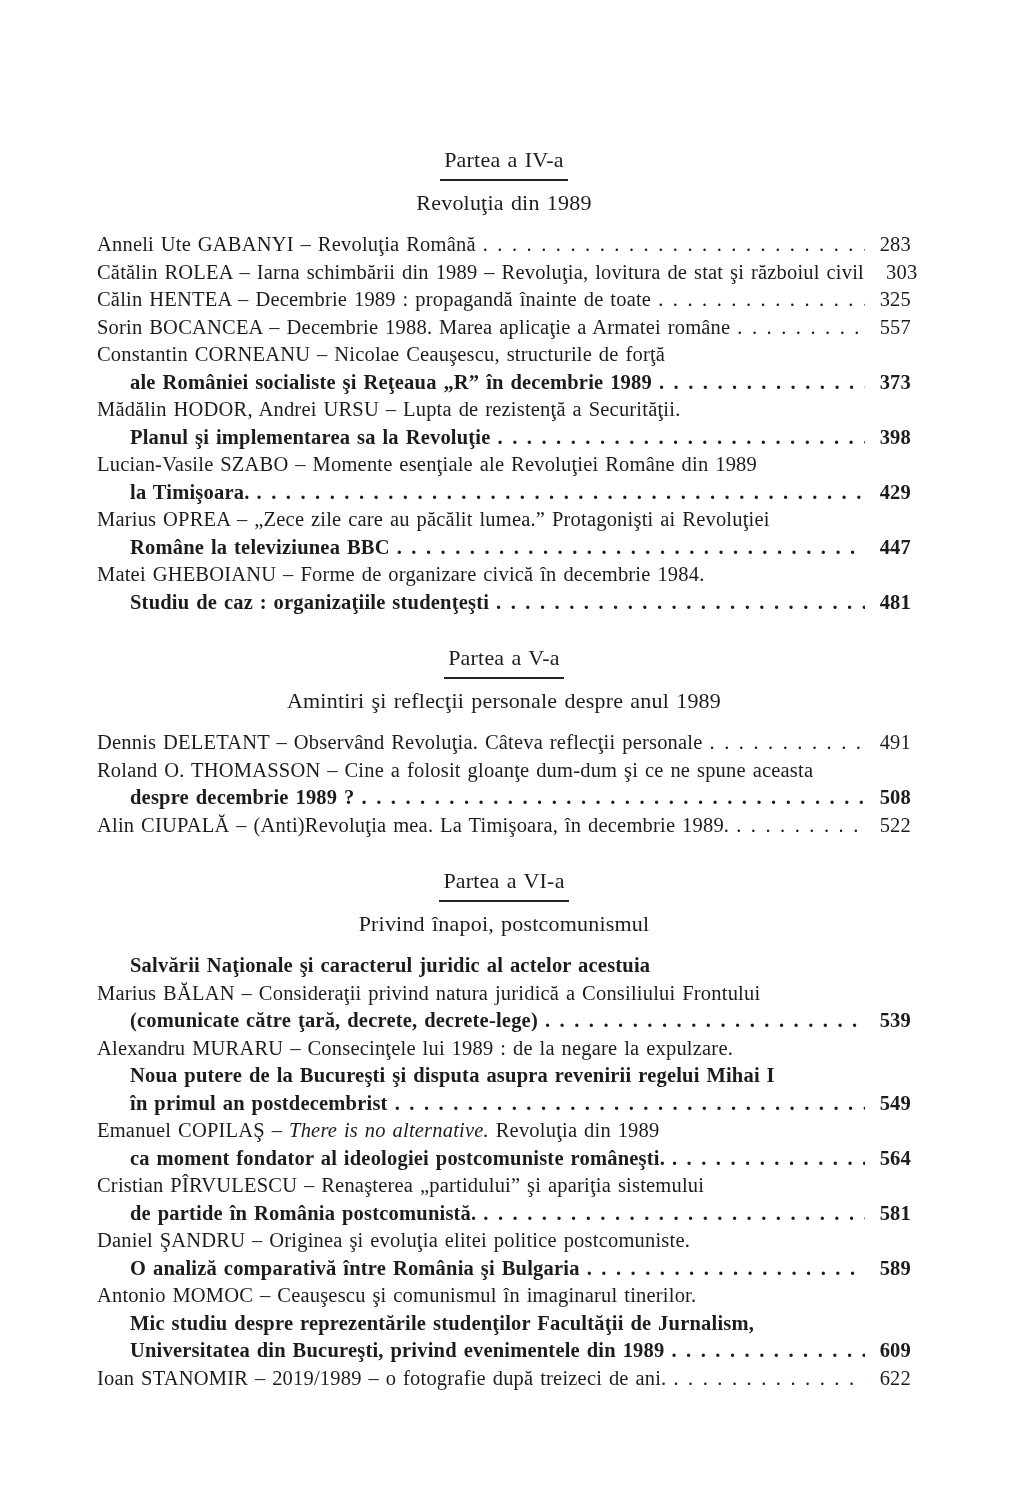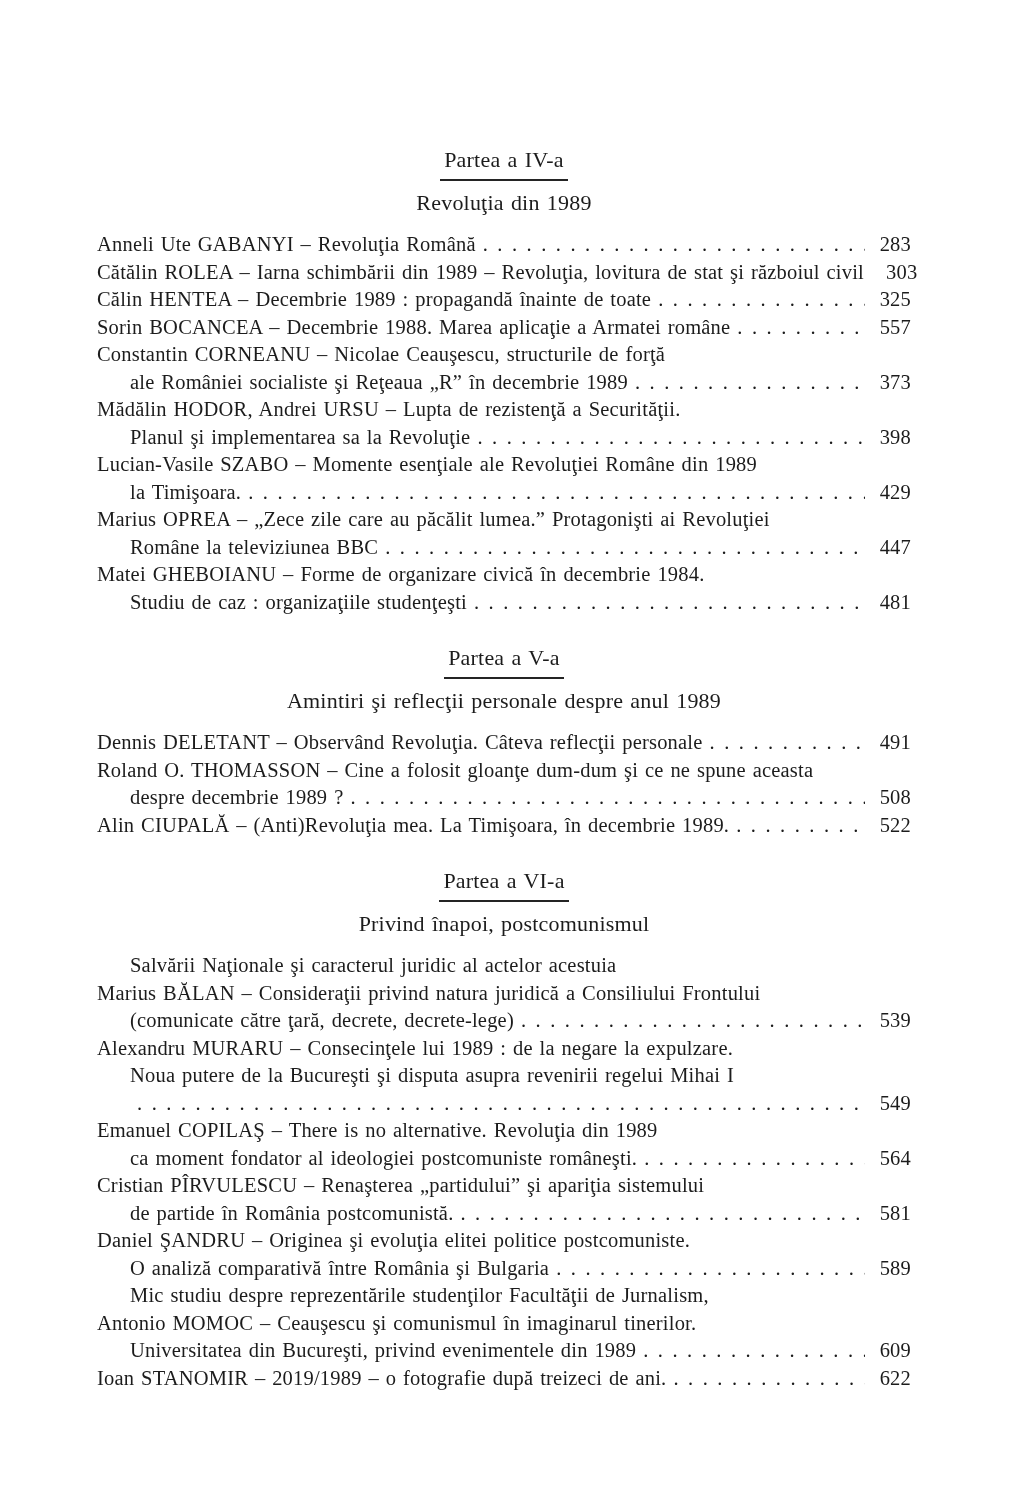--- a/index.html
+++ b/index.html
@@ -42,23 +42,23 @@
     margin-top: 10px;
   }
   .entries { margin-top: 16px; }
 
   .tline {
     display: flex;
     align-items: center;
     line-height: 27.5px;
     white-space: pre;
   }
-  .tline.cont { padding-left: 33px; }
+  .tline.cont { padding-left: 33px; font-weight: bold; }
   .ttext { flex: 0 0 auto; }
-  .seg.italic { }
+  .seg.italic { font-style: italic; }
   .leader {
     flex: 1 1 auto;
     min-width: 0;
     overflow: hidden;
     white-space: nowrap;
     letter-spacing: 9.5px;
     padding-left: 7px;
   }
   .pagenum { flex: 0 0 auto; margin-left: 15px; }
 </style>
@@ -126,37 +126,37 @@
         <div class="part-subtitle">Privind înapoi, postcomunismul</div>
         <div class="entries">
           <div class="entry">
             <div class="tline cont"><span class="ttext"><span class="seg">Salvării Naţionale şi caracterul juridic al actelor acestuia</span></span></div>
             <div class="tline"><span class="ttext"><span class="seg">Marius BĂLAN – Consideraţii privind natura juridică a Consiliului Frontului</span></span></div>
             <div class="tline cont"><span class="ttext"><span class="seg">(comunicate către ţară, decrete, decrete-lege)</span></span><span class="leader">..........................................................................................</span><span class="pagenum">539</span></div>
           </div>
           <div class="entry">
             <div class="tline"><span class="ttext"><span class="seg">Alexandru MURARU – Consecinţele lui 1989 : de la negare la expulzare.</span></span></div>
             <div class="tline cont"><span class="ttext"><span class="seg">Noua putere de la Bucureşti şi disputa asupra revenirii regelui Mihai I</span></span></div>
-            <div class="tline cont"><span class="leader">..........................................................................................</span><span class="pagenum">549</span></div>
+            <div class="tline cont"><span class="ttext"><span class="seg">în primul an postdecembrist</span></span><span class="leader">..........................................................................................</span><span class="pagenum">549</span></div>
           </div>
           <div class="entry">
             <div class="tline"><span class="ttext"><span class="seg">Emanuel COPILAŞ – </span><span class="seg italic">There is no alternative.</span><span class="seg"> Revoluţia din 1989</span></span></div>
             <div class="tline cont"><span class="ttext"><span class="seg">ca moment fondator al ideologiei postcomuniste româneşti.</span></span><span class="leader">..........................................................................................</span><span class="pagenum">564</span></div>
           </div>
           <div class="entry">
             <div class="tline"><span class="ttext"><span class="seg">Cristian PÎRVULESCU – Renaşterea „partidului” şi apariţia sistemului</span></span></div>
             <div class="tline cont"><span class="ttext"><span class="seg">de partide în România postcomunistă.</span></span><span class="leader">..........................................................................................</span><span class="pagenum">581</span></div>
           </div>
           <div class="entry">
             <div class="tline"><span class="ttext"><span class="seg">Daniel ŞANDRU – Originea şi evoluţia elitei politice postcomuniste.</span></span></div>
             <div class="tline cont"><span class="ttext"><span class="seg">O analiză comparativă între România şi Bulgaria</span></span><span class="leader">..........................................................................................</span><span class="pagenum">589</span></div>
           </div>
           <div class="entry">
+            <div class="tline"><span class="ttext"><span class="seg">Antonio MOMOC – Ceauşescu şi comunismul în imaginarul tinerilor.</span></span></div>
             <div class="tline cont"><span class="ttext"><span class="seg">Mic studiu despre reprezentările studenţilor Facultăţii de Jurnalism,</span></span></div>
-            <div class="tline"><span class="ttext"><span class="seg">Antonio MOMOC – Ceauşescu şi comunismul în imaginarul tinerilor.</span></span></div>
             <div class="tline cont"><span class="ttext"><span class="seg">Universitatea din Bucureşti, privind evenimentele din 1989</span></span><span class="leader">..........................................................................................</span><span class="pagenum">609</span></div>
           </div>
           <div class="entry">
             <div class="tline"><span class="ttext"><span class="seg">Ioan STANOMIR – 2019/1989 – o fotografie după treizeci de ani.</span></span><span class="leader">..........................................................................................</span><span class="pagenum">622</span></div>
           </div>
         </div>
       </section>
     </main>
 </div>
 

